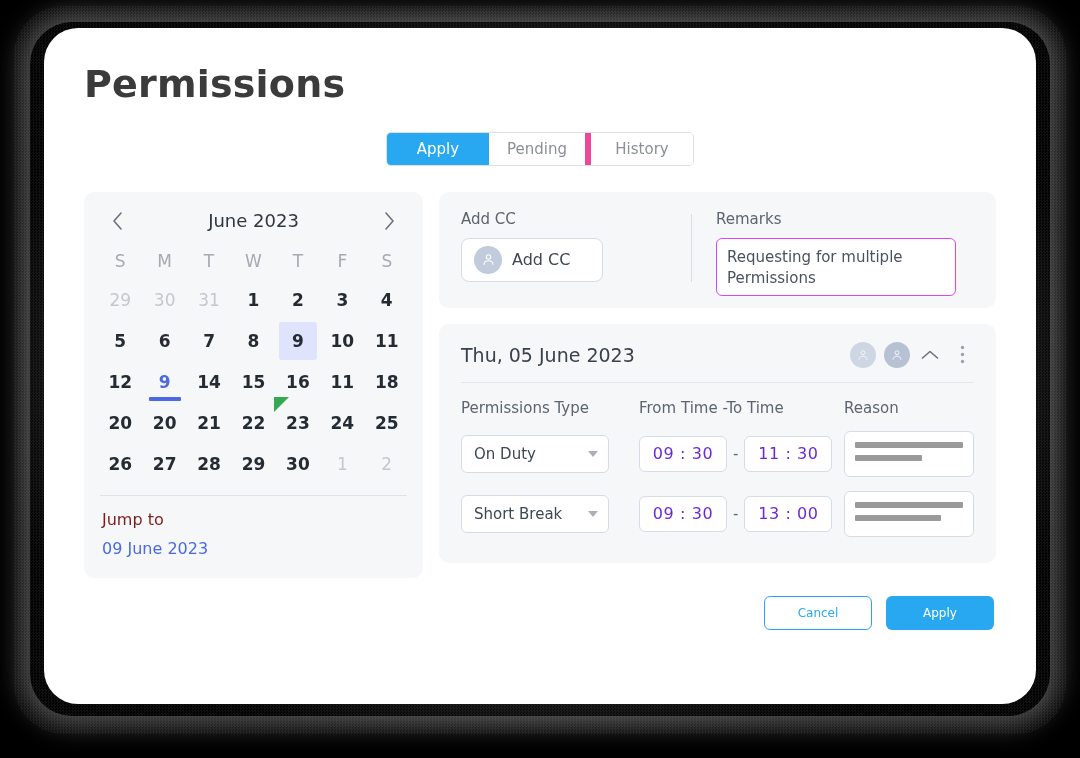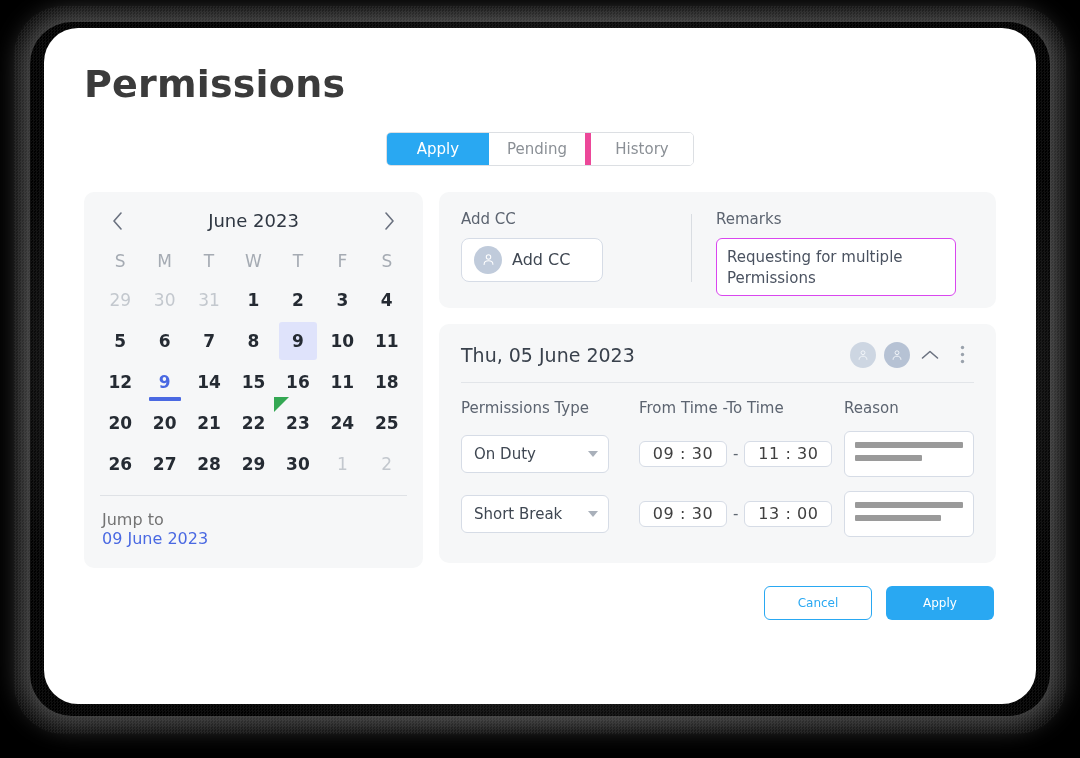--- a/index.html
+++ b/index.html
@@ -190,21 +190,22 @@
 
   .cal-divider {
     margin: 12px 2px 0 2px;
     border-top: 1px solid #dfe2e6;
   }
   .jump {
     padding: 14px 4px 20px 4px;
   }
   .jump-label {
     font-size: 16px;
-    color: #737373;
+    color: #7f1d1d;
+    margin-bottom: 10px;
   }
   .jump-date {
     font-size: 16px;
     color: #4a69e2;
     cursor: pointer;
   }
 
   
   .right-col {
     flex: 1;
@@ -352,29 +353,29 @@
   .type-cell { width: 178px; }
 
   .time-cell {
     width: 205px;
     display: flex;
     align-items: center;
     gap: 6px;
   }
   .time-box {
     width: 88px;
-    height: 26px;
+    height: 36px;
     background: #ffffff;
     border: 1px solid #d6dce6;
     border-radius: 6px;
     display: flex;
     align-items: center;
     justify-content: center;
     font-size: 16px;
-    color: #404040;
+    color: #6d28d9;
     letter-spacing: .6px;
     cursor: text;
   }
   .dash { font-size: 15px; color: #606872; }
 
   .reason-cell { flex: 1; }
   .reason-box {
     width: 130px;
     height: 46px;
     background: #ffffff;

